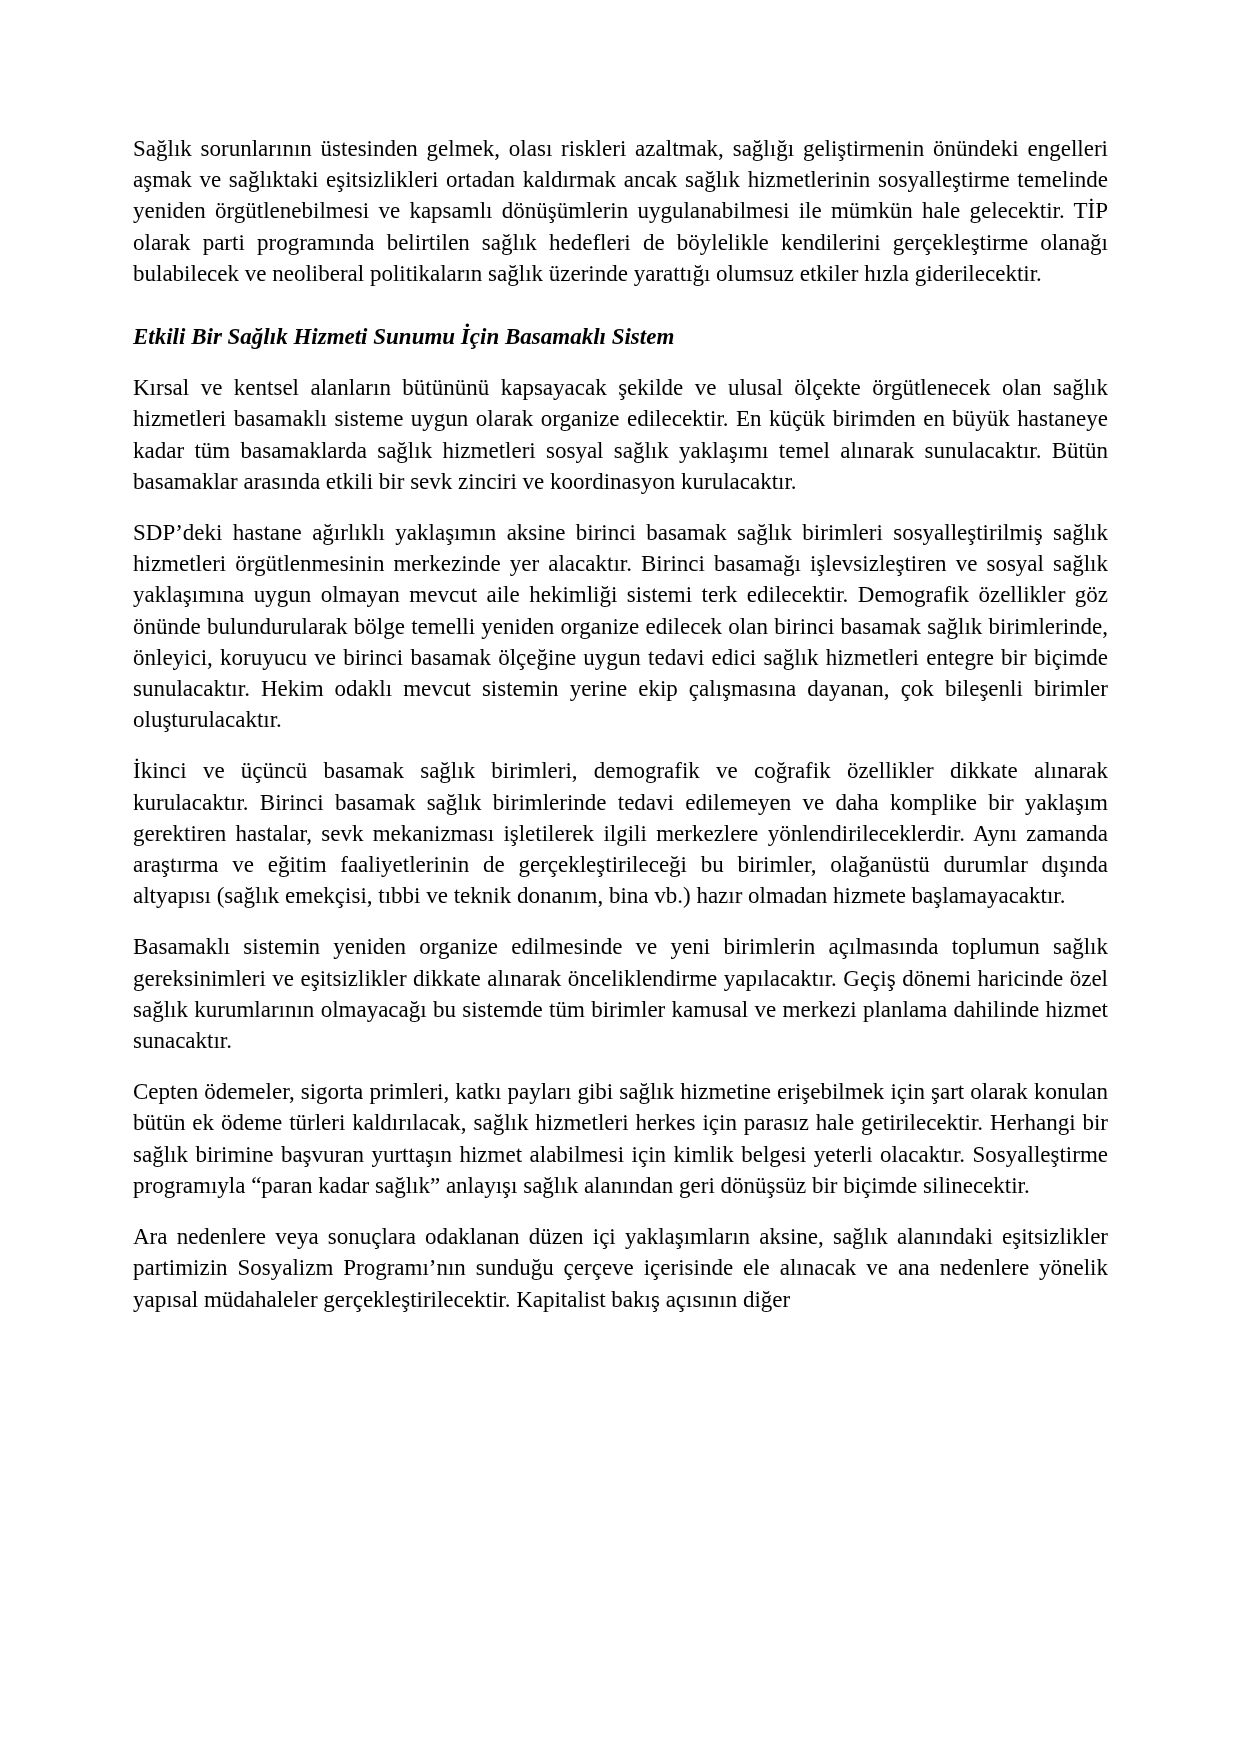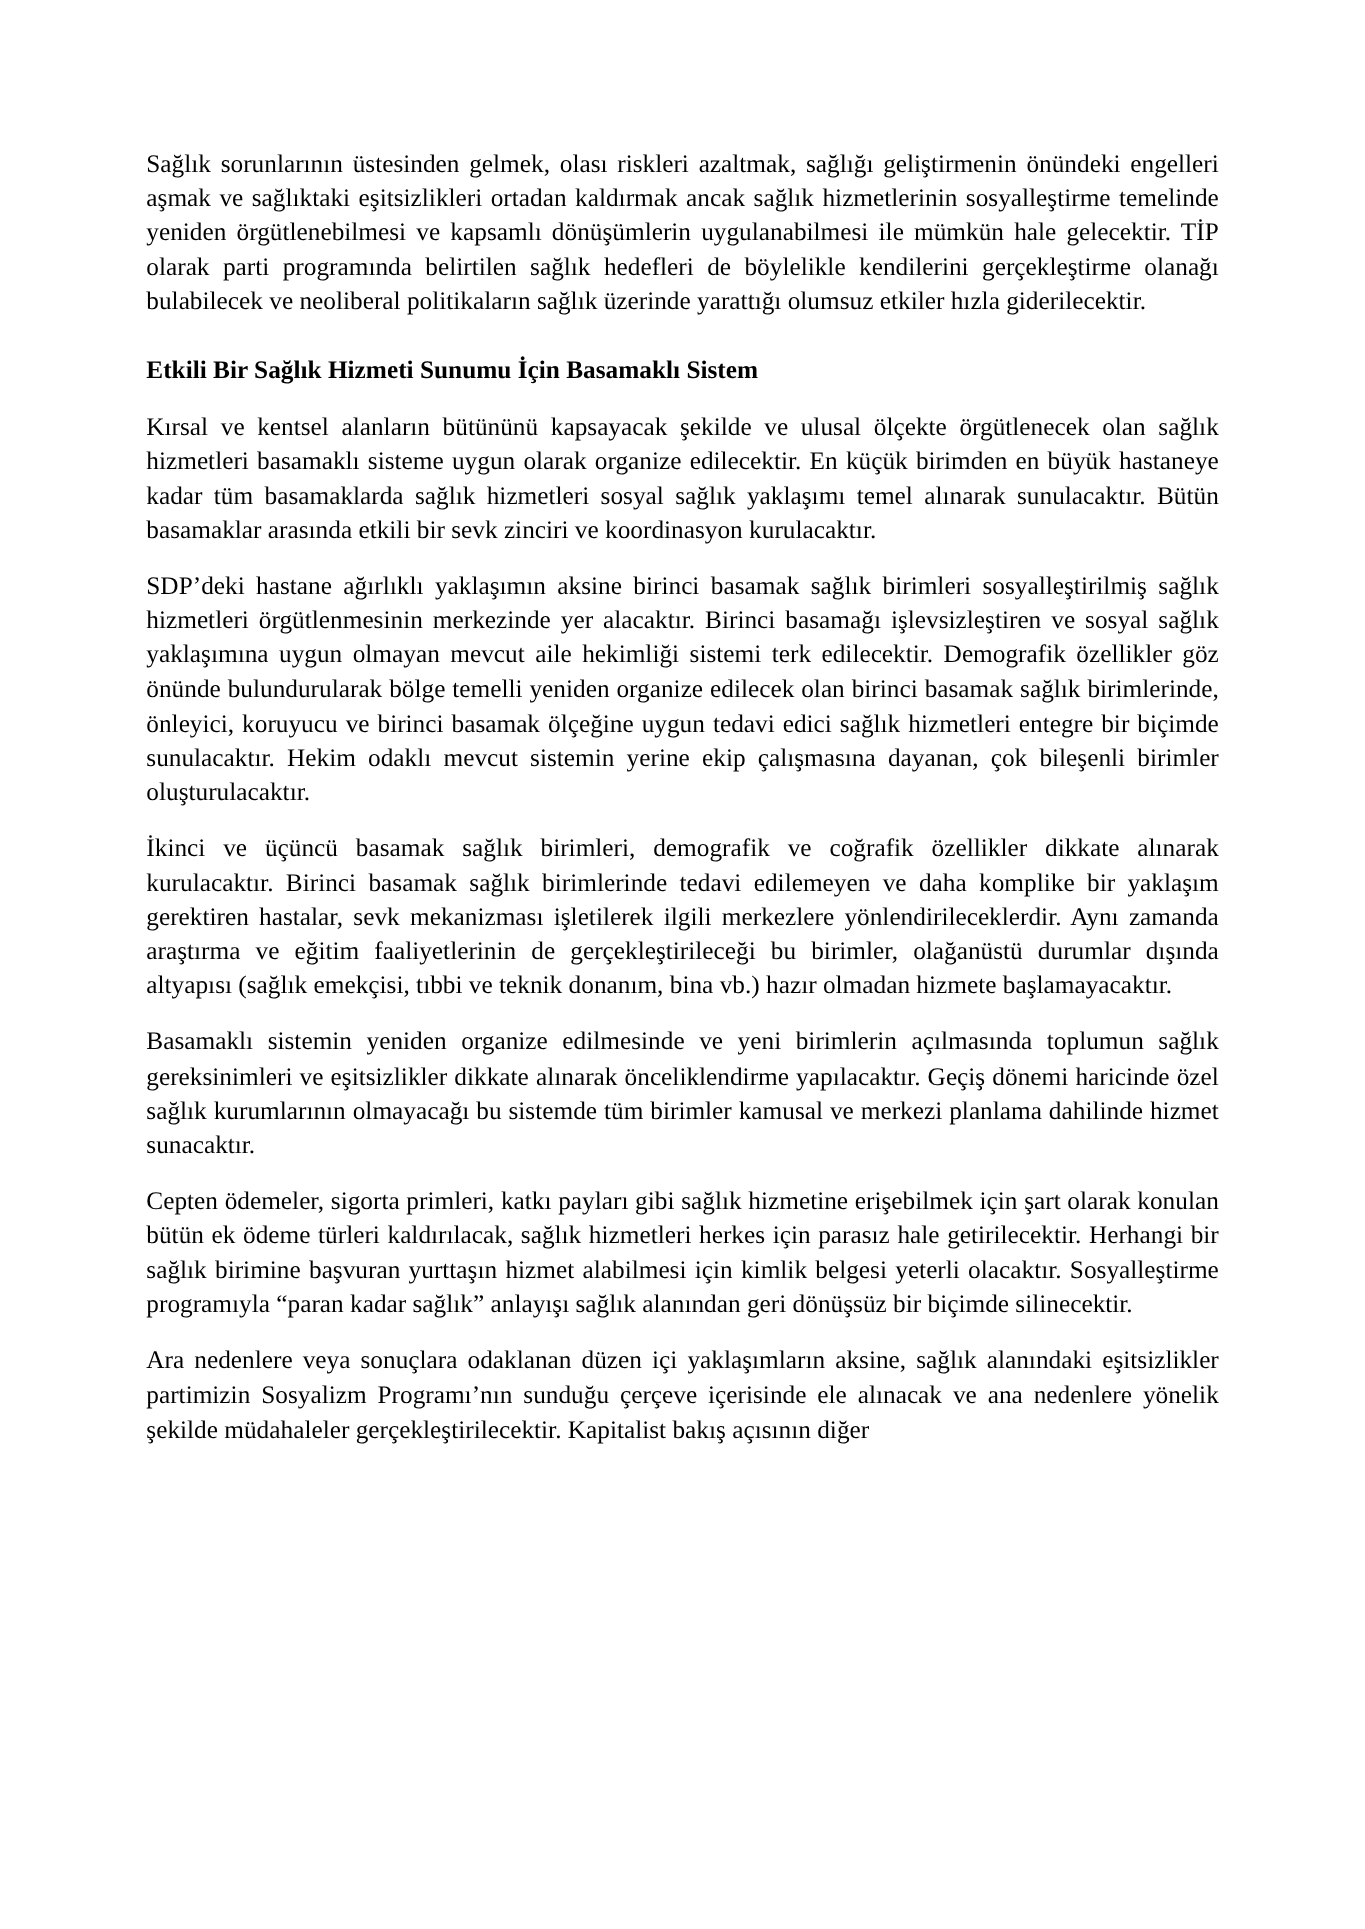--- a/index.html
+++ b/index.html
@@ -27,20 +27,21 @@
     line-height: 31.2px;
     margin: 0 0 20px 0;
   }
   p.block {
     text-align: justify;
     text-justify: inter-word;
   }
   h2.block {
     font-size: 23px;
     font-weight: bold;
+    font-style: italic;
     text-align: left;
     margin-top: 32px;
   }
 </style>
 </head>
 <body>
 
 <div class="page">
   <div class="content">
 
@@ -52,16 +53,16 @@
 
     <p class="block">SDP’deki hastane ağırlıklı yaklaşımın aksine birinci basamak sağlık birimleri sosyalleştirilmiş sağlık hizmetleri örgütlenmesinin merkezinde yer alacaktır. Birinci basamağı işlevsizleştiren ve sosyal sağlık yaklaşımına uygun olmayan mevcut aile hekimliği sistemi terk edilecektir. Demografik özellikler göz önünde bulundurularak bölge temelli yeniden organize edilecek olan birinci basamak sağlık birimlerinde, önleyici, koruyucu ve birinci basamak ölçeğine uygun tedavi edici sağlık hizmetleri entegre bir biçimde sunulacaktır. Hekim odaklı mevcut sistemin yerine ekip çalışmasına dayanan, çok bileşenli birimler oluşturulacaktır.</p>
 
     <p class="block">İkinci ve üçüncü basamak sağlık birimleri, demografik ve coğrafik özellikler dikkate alınarak kurulacaktır. Birinci basamak sağlık birimlerinde tedavi edilemeyen ve daha komplike bir yaklaşım gerektiren hastalar, sevk mekanizması işletilerek ilgili merkezlere yönlendirileceklerdir. Aynı zamanda araştırma ve eğitim faaliyetlerinin de gerçekleştirileceği bu birimler, olağanüstü durumlar dışında altyapısı (sağlık emekçisi, tıbbi ve teknik donanım, bina vb.) hazır olmadan hizmete başlamayacaktır.</p>
 
     <p class="block">Basamaklı sistemin yeniden organize edilmesinde ve yeni birimlerin açılmasında toplumun sağlık gereksinimleri ve eşitsizlikler dikkate alınarak önceliklendirme yapılacaktır. Geçiş dönemi haricinde özel sağlık kurumlarının olmayacağı bu sistemde tüm birimler kamusal ve merkezi planlama dahilinde hizmet sunacaktır.</p>
 
 
     <p class="block">Cepten ödemeler, sigorta primleri, katkı payları gibi sağlık hizmetine erişebilmek için şart olarak konulan bütün ek ödeme türleri kaldırılacak, sağlık hizmetleri herkes için parasız hale getirilecektir. Herhangi bir sağlık birimine başvuran yurttaşın hizmet alabilmesi için kimlik belgesi yeterli olacaktır. Sosyalleştirme programıyla “paran kadar sağlık” anlayışı sağlık alanından geri dönüşsüz bir biçimde silinecektir.</p>
 
-    <p class="block">Ara nedenlere veya sonuçlara odaklanan düzen içi yaklaşımların aksine, sağlık alanındaki eşitsizlikler partimizin Sosyalizm Programı’nın sunduğu çerçeve içerisinde ele alınacak ve ana nedenlere yönelik şekilde müdahaleler gerçekleştirilecektir. Kapitalist bakış açısının diğer</p>
+    <p class="block">Ara nedenlere veya sonuçlara odaklanan düzen içi yaklaşımların aksine, sağlık alanındaki eşitsizlikler partimizin Sosyalizm Programı’nın sunduğu çerçeve içerisinde ele alınacak ve ana nedenlere yönelik yapısal müdahaleler gerçekleştirilecektir. Kapitalist bakış açısının diğer</p>
 
   </div>
 </div>
 
 </body></html>

